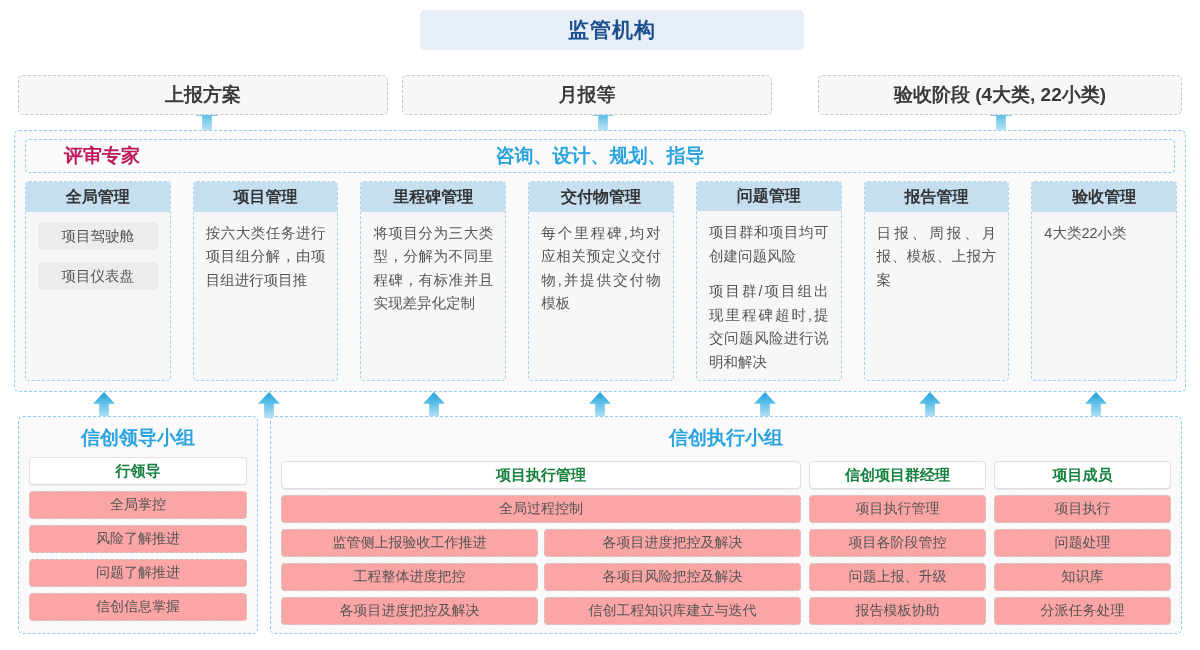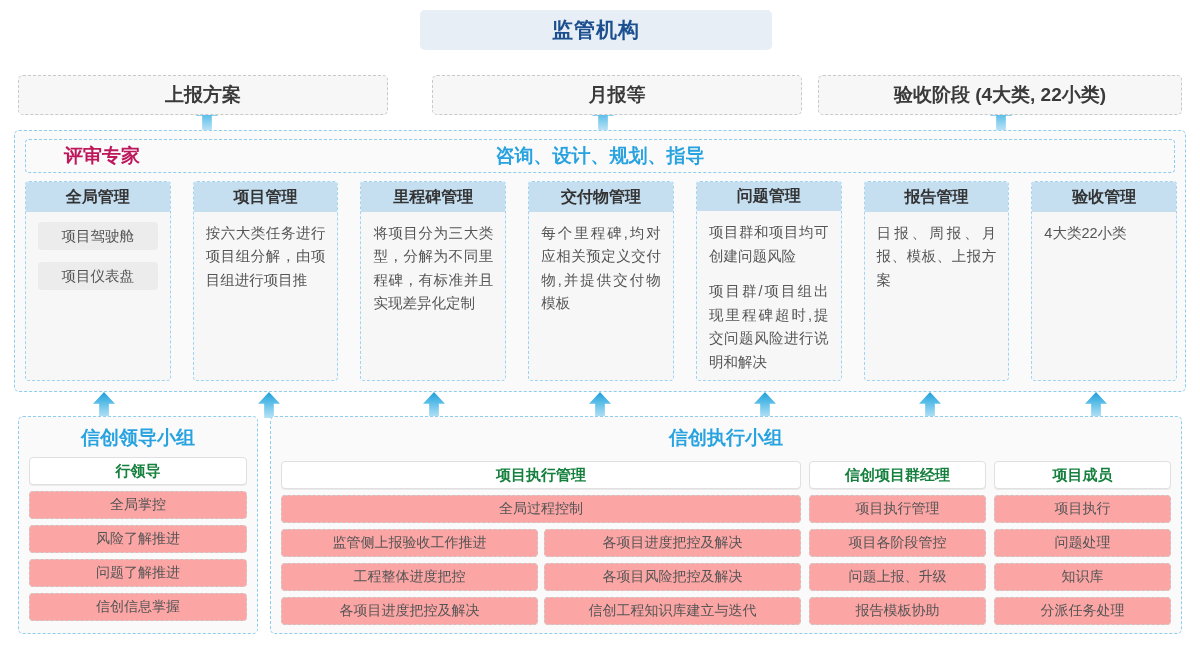--- a/index.html
+++ b/index.html
@@ -14,37 +14,37 @@
 
   .arrow{
     position:absolute;width:22px;height:26px;
     background:linear-gradient(to bottom,#1f9fd8 0%,#59bde8 40%,#b9e2f6 100%);
     -webkit-clip-path:polygon(50% 0%,100% 45%,72% 45%,72% 100%,28% 100%,28% 45%,0% 45%);
     clip-path:polygon(50% 0%,100% 45%,72% 45%,72% 100%,28% 100%,28% 45%,0% 45%);
   }
 
   
   .regulator{
-    position:absolute;left:420px;top:10px;width:352px;height:40px;
+    position:absolute;left:420px;top:10px;width:384px;height:40px;
     background:#e7eef6;border-radius:5px;
     display:flex;align-items:center;justify-content:center;
     color:#1c4f8f;font-size:21px;font-weight:bold;letter-spacing:1px;
   }
 
   
   .report-row{position:absolute;left:0;top:75px;width:1200px;height:40px;}
   .report-box{
     position:absolute;top:0;height:40px;
     display:flex;align-items:center;justify-content:center;
     font-size:19px;font-weight:bold;color:#3a3a3a;
     background:#f7f7f7;border:1px dashed #c9c9c9;border-radius:5px;
     box-sizing:border-box;
   }
   .rb0{left:18px;width:370px;}
-  .rb1{left:432px;width:370px;justify-content:center;}
+  .rb1{left:402px;width:370px;justify-content:center;}
   .rb2{left:818px;width:364px;}
 
   
   .mid-band{
     position:absolute;left:14px;top:130px;width:1172px;height:262px;
     border:1px dashed #8fcdf0;border-radius:5px;background:#fafafa;
     box-sizing:border-box;
   }
   .mid-header{
     position:absolute;left:10px;top:8px;width:1150px;height:34px;

